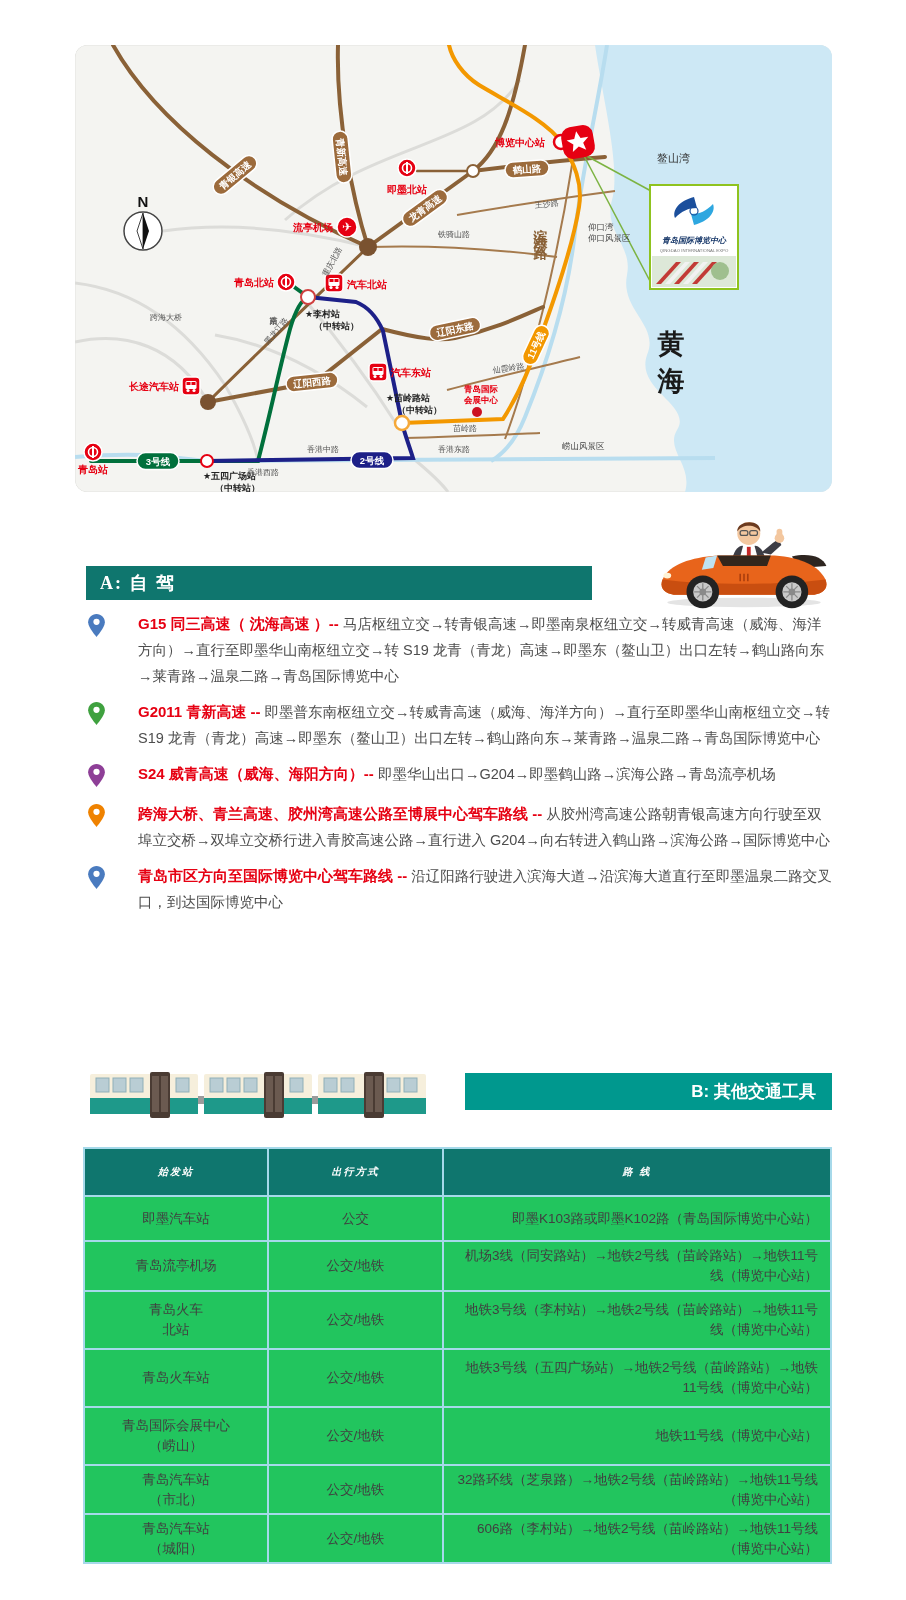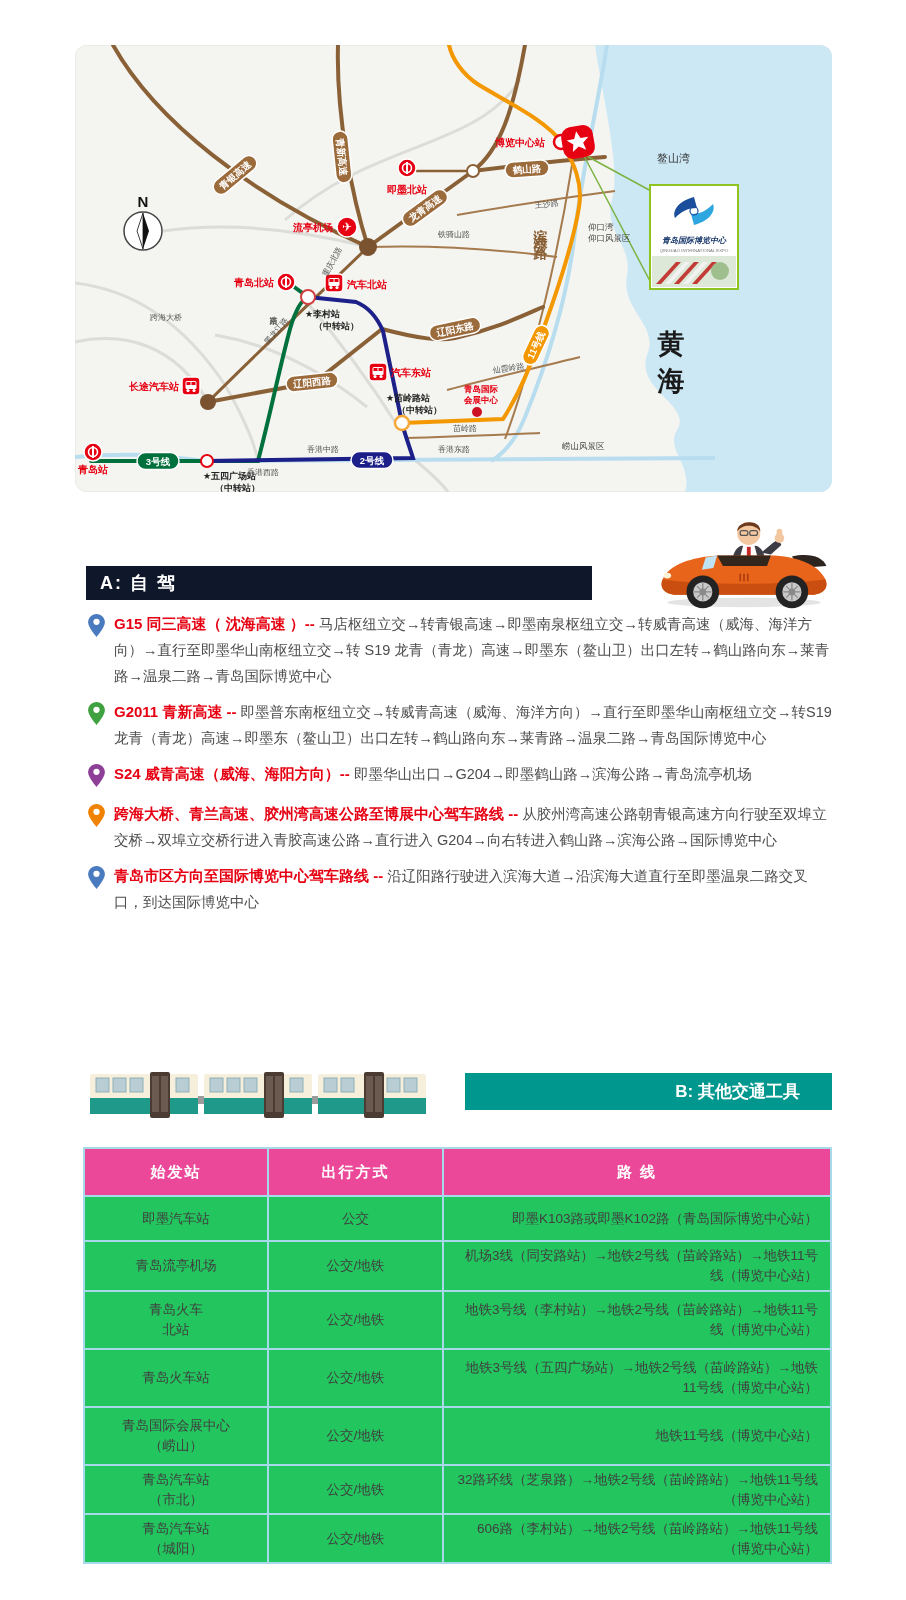--- a/index.html
+++ b/index.html
@@ -5,40 +5,40 @@
   html,body{margin:0;padding:0;}
   body{
     width:906px;height:1600px;position:relative;background:#ffffff;
     font-family:"Liberation Sans","DejaVu Sans",sans-serif;
     -webkit-font-smoothing:antialiased;
   }
   .abs{position:absolute;}
   
   #map-panel{left:75px;top:45px;width:757px;height:447px;}
   
-  #band-a{left:86px;top:566px;width:506px;height:34px;background:#0f172a;
+  #band-a{left:86px;top:566px;width:506px;height:34px;background:#0f766e;
     color:#fff;font-size:18px;font-weight:bold;line-height:34px;padding-left:14px;
-    box-sizing:border-box;letter-spacing:2px;}
+    box-sizing:border-box;letter-spacing:2px;font-family:Liberation Serif, serif;}
   #car-art{left:645px;top:497px;width:198px;height:115px;}
   #routes{left:88px;top:611px;width:744px;}
-  .route{display:flex;margin-bottom:10px;}
+  .route{display:flex;margin-bottom:10px;gap:24px;}
   .route .pin{flex:0 0 26px;padding-top:3px;}
   .route .txt{flex:1;font-size:14.5px;line-height:26px;color:#4d4d4d;}
   .route .txt b{color:#E60012;font-size:15px;}
   
   #train-art{left:88px;top:1068px;width:340px;height:60px;}
   #band-b{left:465px;top:1073px;width:367px;height:37px;background:#00988E;
     color:#fff;font-size:17px;font-weight:bold;line-height:37px;text-align:right;
-    padding-right:32px;box-sizing:border-box;}
+    padding-right:16px;box-sizing:border-box;}
   
   #transport-table{left:83px;top:1147px;width:749px;border-collapse:collapse;
     table-layout:fixed;font-size:13.5px;color:#404040;}
   #transport-table th,#transport-table td{border:2px solid #A6D9EA;}
-  #transport-table th{background:#ec4899;color:#fff;font-size:15px;height:44px;
-    letter-spacing:2px;}
+  #transport-table th{background:#0f766e;color:#fff;font-size:10px;height:44px;
+    letter-spacing:2px;font-style:italic;}
   #transport-table td{background:#22c55e;text-align:center;white-space:pre-line;
     line-height:1.45;}
   #transport-table td.route-cell{text-align:right;padding:4px 12px;white-space:normal;}
   .h47{height:45px}.h52{height:50px}.h60{height:58px}.h53{height:37px}
   svg text{user-select:none;}
 </style>
 </head>
 <body>
 
 <div class="abs" id="map-panel">

